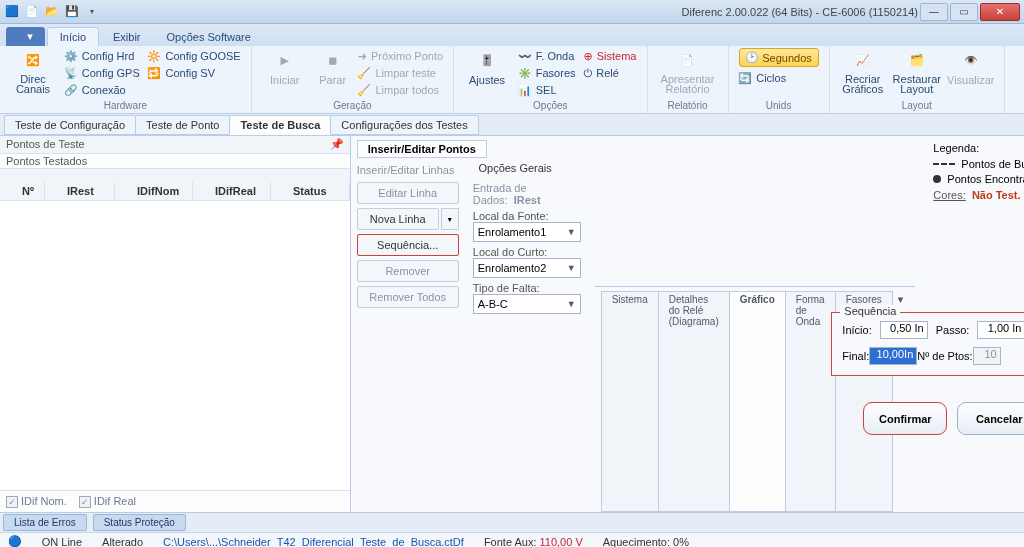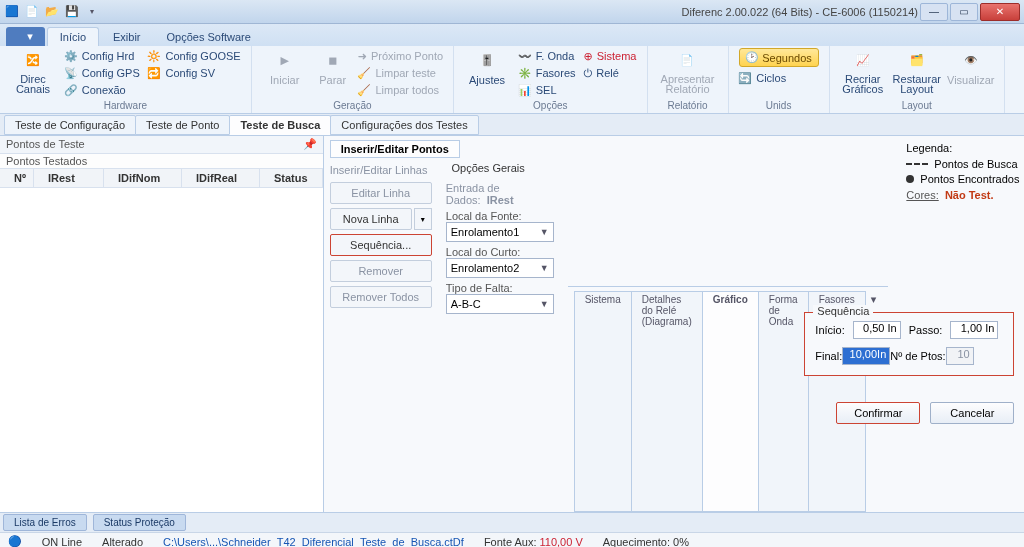--- a/index.html
+++ b/index.html
@@ -30,42 +30,42 @@
   
   .subtabs { height: 22px; display:flex; align-items:flex-end; padding-left:4px; border-bottom:1px solid #b9cde6; background:#e4ecf6; }
   .subtab { padding:3px 10px; border:1px solid #b9cde6; background:#eef4fb; border-top-left-radius:2px; border-top-right-radius:2px; margin-right:-1px; color:#333; }
   .subtab.active { background:#fdfdfe; font-weight:bold; border-bottom:1px solid #fdfdfe; }
   
   .main { display:flex; height: 376px; }
   .leftpane { width: 498px; border-right:1px solid #b9cde6; background:#fdfdfd; display:flex; flex-direction:column; }
   .rightpane { flex:1; display:flex; flex-direction:row; background:#f7f9fc; }
   .panetitle { padding:2px 6px; color:#555; border-bottom:1px solid #d8e1ee; background:#f1f5fa; display:flex; justify-content:space-between; }
   .gridhead { display:flex; border-top:1px solid #d8e1ee; border-bottom:1px solid #d8e1ee; background:#f1f4f8; }
-  .gridhead div { padding:3px 14px; border-right:1px solid #d8e1ee; font-weight:bold; color:#333; }
+  .gridhead div { padding:3px 22px; border-right:1px solid #d8e1ee; font-weight:bold; color:#333;margin-top:13px; }
   .gridbody { flex:1; background:#fff; }
   .panefoot { padding:4px 6px; border-top:1px solid #d8e1ee; display:flex; gap:12px; color:#6b7a92; }
   .cb { width:12px; height:12px; border:1px solid #a0a8b5; background:#eef1f5; display:inline-flex; align-items:center; justify-content:center; color:#7f8a9b; font-size:9px; margin-right:3px; }
   
   .insed { padding:4px 6px 6px 6px; }
   .instab { display:inline-block; padding:2px 10px; background:#fdfdfe; border:1px solid #b9cde6; font-weight:bold; }
   .instab2 { display:inline-block; padding:2px 10px; color:#8a93a3; }
   .formrow { display:flex; gap:14px; margin-top:4px; }
   .btncol { display:flex; flex-direction:column; gap:4px; width:110px; }
   .fbtn { height:22px; border:1px solid #c3cedd; background:#f3f6fa; color:#8a93a3; display:flex; align-items:center; justify-content:center; border-radius:2px; }
   .fbtn.enabled { color:#333; }
   .fbtn.red { border:1px solid #c43; color:#333; }
   .sel { height:20px; border:1px solid #a6b5cc; background:#fff; display:flex; align-items:center; justify-content:space-between; padding:0 4px; width:108px; }
   .sel .ar { color:#556; font-size:9px; }
   .lblf { color:#555; margin-top:4px; }
   .seqbox { position:absolute; right:16px; top:176px; border:1px solid #c43; padding:8px 10px 10px 10px; width:210px; background:#f7f9fc; }
   .seqtitle { position:absolute; top:-8px; left:8px; background:#f7f9fc; padding:0 4px; color:#333; }
   .inp { height:18px; border:1px solid #a6b5cc; background:#fff; padding:0 3px; width:48px; text-align:right; }
   .inp.sel2 { background:#2d6fd2; color:#fff; }
   .actbtns { display:flex; gap:10px; justify-content:flex-end; margin-top:8px; }
-  .wbtn { width:84px; height:22px; border:1px solid #9fb0c9; background:linear-gradient(#fdfdfe,#e8eef6); border-radius:2px; display:flex; align-items:center; justify-content:center; }
+  .wbtn { width:84px; height:33px; border:1px solid #9fb0c9; background:linear-gradient(#fdfdfe,#e8eef6); border-radius:9px; display:flex; align-items:center; justify-content:center;font-weight:bold; }
   .wbtn.red { border:1px solid #c43; }
   
   .charttabs { display:flex; padding:4px 6px 0 6px; gap:0; border-top:1px solid #b9cde6; }
   .ctab { padding:2px 10px; border:1px solid #b9cde6; background:#f1f5fa; color:#556; font-size:10px; margin-right:-1px; }
   .ctab.active { background:#fdfdfe; font-weight:bold; }
   .chartwrap { display:flex; flex:1; }
   .chart { flex:1; position:relative; padding:4px 6px 2px 6px; }
   svg.plot { width:100%; height:100%; }
   .legend { width:130px; padding:6px 6px; font-size:10px; }
   .legend .lh { margin-bottom:4px; }
@@ -267,20 +267,24 @@
       </div>
     <div style="padding:1px 6px;color:#555;">Pontos Testados</div>
     <div class="gridhead">
       <div style="width:34px;">Nº</div>
       <div style="width:70px;">IRest</div>
       <div style="width:78px;">IDifNom</div>
       <div style="width:78px;">IDifReal</div>
       <div style="flex:1;">Status</div>
     </div>
     <div class="gridbody"></div>
+    <div class="panefoot">
+      <label><span class="cb">✓</span><span>IDif Nom.</span></label>
+      <label><span class="cb">✓</span><span>IDif Real</span></label>
+    </div>
   </div>
 
   <div class="rightpane" style="position:relative;">
     <div class="insed">
       <span class="instab">Inserir/Editar Pontos</span>
       <div class="formrow">
         <div class="instab2" style="padding-left:0;">Inserir/Editar Linhas</div>
         <div style="flex:1;">
           <div style="color:#333;">Opções Gerais</div>
         </div>

